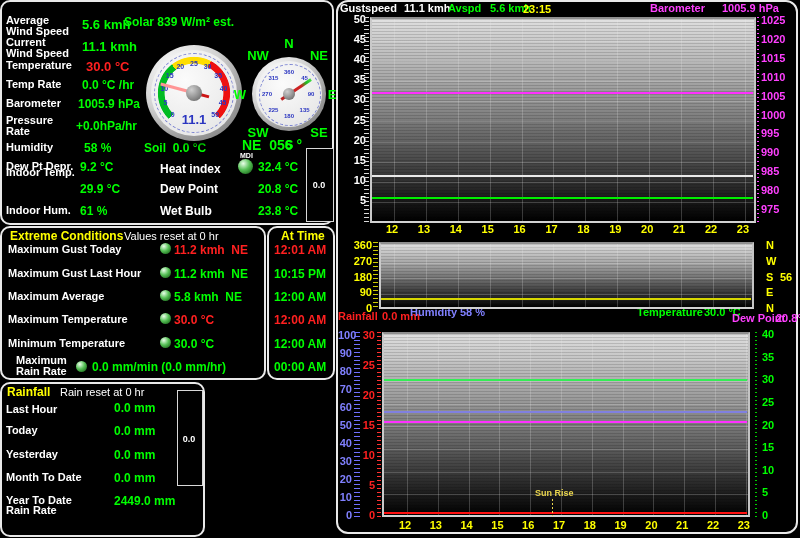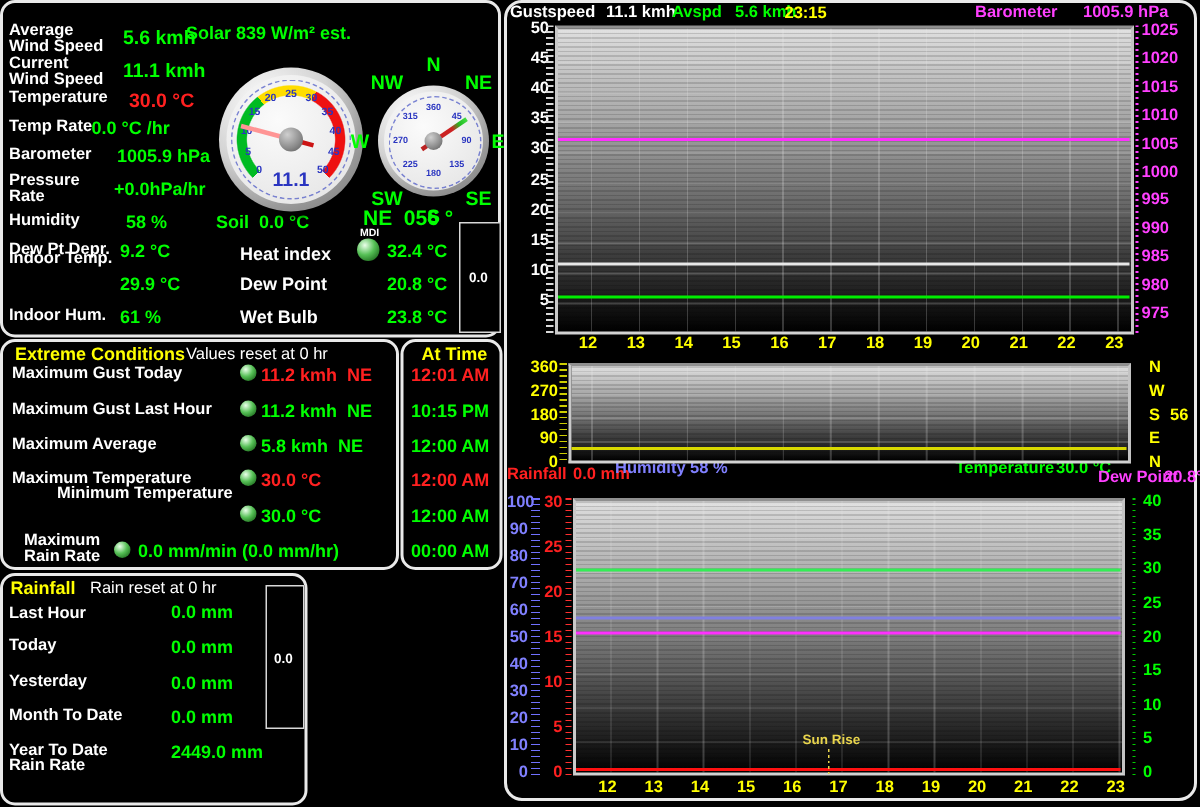--- a/index.html
+++ b/index.html
@@ -53,21 +53,21 @@
     <span class="abs lbl pre" style="left:4px;top:13px;">Average
 Wind Speed</span>
     <span class="abs val13" style="left:80px;top:16px;">5.6 kmh</span>
     <span class="abs val12" style="left:122px;top:14px;">Solar 839 W/m² est.</span>
     <span class="abs lbl pre" style="left:4px;top:35px;">Current
 Wind Speed</span>
     <span class="abs val13" style="left:80px;top:38px;">11.1 kmh</span>
     <span class="abs lbl" style="left:4px;top:58px;">Temperature</span>
     <span class="abs red13" style="left:84px;top:58px;">30.0 °C</span>
     <span class="abs lbl" style="left:4px;top:77px;">Temp Rate</span>
-    <span class="abs val12" style="left:59px;top:77px;">0.0 °C /hr</span>
+    <span class="abs val12" style="left:80px;top:77px;">0.0 °C /hr</span>
     <span class="abs lbl" style="left:4px;top:96px;">Barometer</span>
     <span class="abs val12" style="left:76px;top:96px;">1005.9 hPa</span>
     <span class="abs lbl pre" style="left:4px;top:113px;">Pressure
 Rate</span>
     <span class="abs val12" style="left:74px;top:118px;">+0.0hPa/hr</span>
     <span class="abs lbl" style="left:4px;top:140px;">Humidity</span>
     <span class="abs val12" style="left:82px;top:140px;">58 %</span>
     <span class="abs val12" style="left:142px;top:140px;">Soil  0.0 °C</span>
     <span class="abs val14" style="left:240px;top:136px;">NE  056 °</span>
     <span class="abs lbl" style="left:4px;top:159px;">Dew Pt Depr.</span>
@@ -128,21 +128,21 @@
       <span class="abs" style="left: 172px; top: 16px; color: rgb(255, 32, 32); font-size: 12px;">11.2 kmh  NE</span>
       <span class="abs pre" style="left: 6px; top: 40px; color: rgb(255, 255, 255); font-size: 11px;">Maximum Gust Last Hour</span>
       <span class="led" style="left: 158px; top: 39px;"></span>
       <span class="abs" style="left: 172px; top: 40px; color: rgb(0, 255, 0); font-size: 12px;">11.2 kmh  NE</span>
       <span class="abs pre" style="left: 6px; top: 63px; color: rgb(255, 255, 255); font-size: 11px;">Maximum Average</span>
       <span class="led" style="left: 158px; top: 62px;"></span>
       <span class="abs" style="left: 172px; top: 63px; color: rgb(0, 255, 0); font-size: 12px;">5.8 kmh  NE</span>
       <span class="abs pre" style="left: 6px; top: 86px; color: rgb(255, 255, 255); font-size: 11px;">Maximum Temperature</span>
       <span class="led" style="left: 158px; top: 85px;"></span>
       <span class="abs" style="left: 172px; top: 86px; color: rgb(255, 32, 32); font-size: 12px;">30.0 °C</span>
-      <span class="abs pre" style="left: 6px; top: 96px; color: rgb(255, 255, 255); font-size: 11px; margin-left: 30px;">Minimum Temperature</span>
+      <span class="abs pre" style="left: 6px; top: 110px; color: rgb(255, 255, 255); font-size: 11px;">Minimum Temperature</span>
       <span class="led" style="left: 158px; top: 109px;"></span>
       <span class="abs" style="left: 172px; top: 110px; color: rgb(0, 255, 0); font-size: 12px;">30.0 °C</span>
       <span class="abs pre" style="left: 14px; top: 127px; color: rgb(255, 255, 255); font-size: 11px; text-align: center;">Maximum
 Rain Rate</span>
       <span class="led" style="left: 74px; top: 133px;"></span>
       <span class="abs" style="left: 90px; top: 133px; color: rgb(0, 255, 0); font-size: 12px;">0.0 mm/min (0.0 mm/hr)</span>
     </section>
 
   <section class="panel" id="at-panel" style="left:267px;top:226px;width:68px;height:154px;">
     <span class="abs ttl" style="left:12px;top:2px;">At Time</span>

